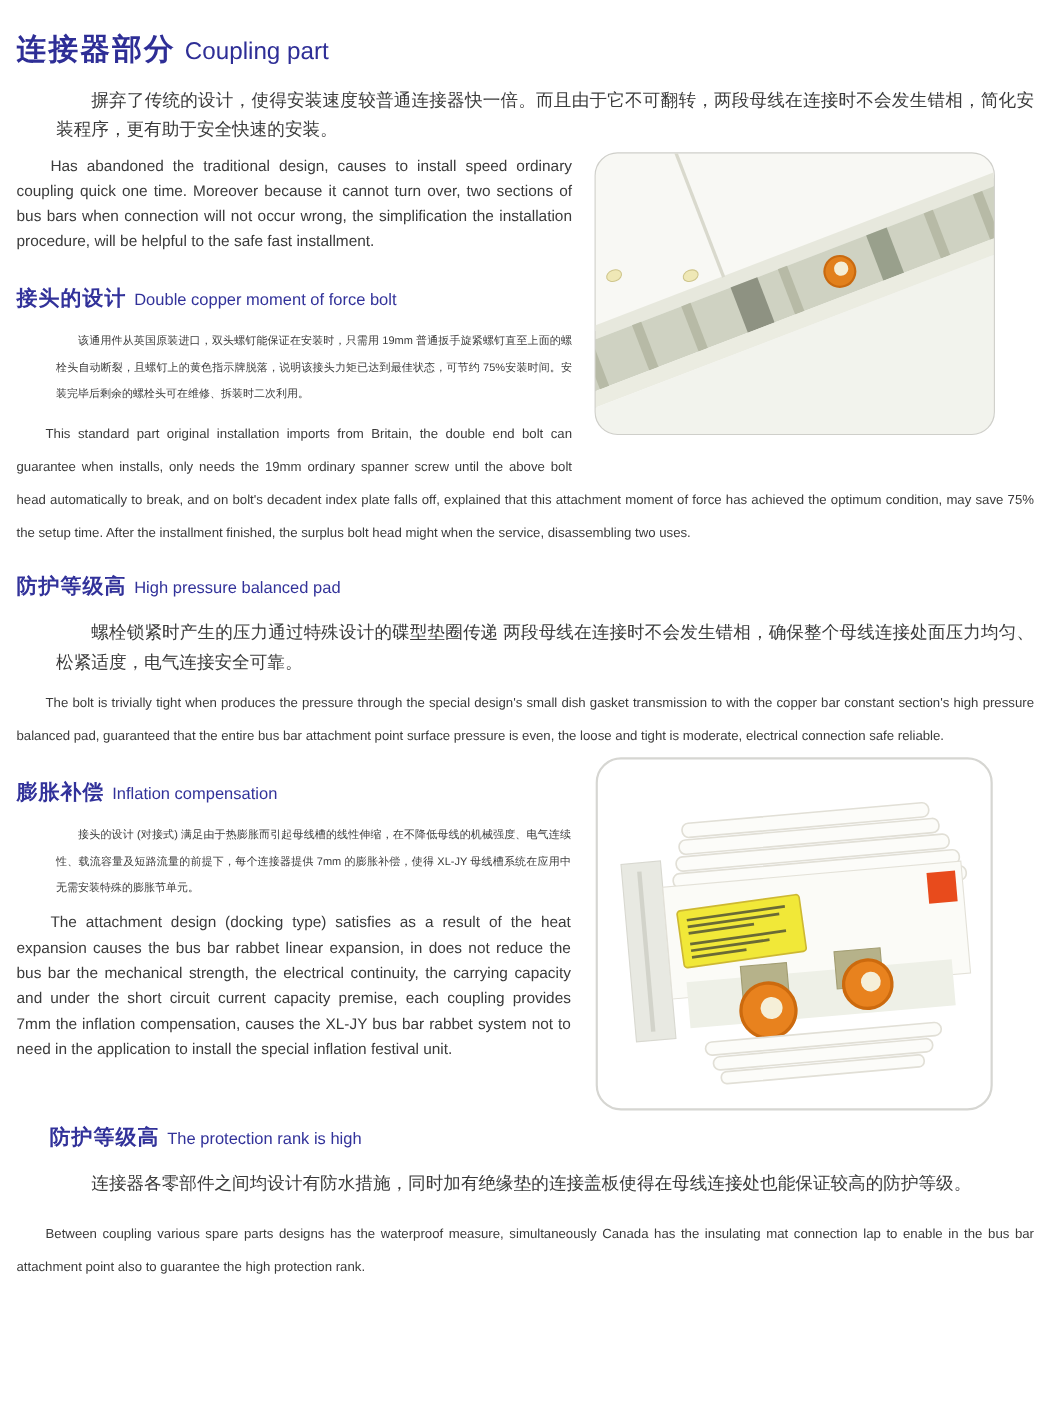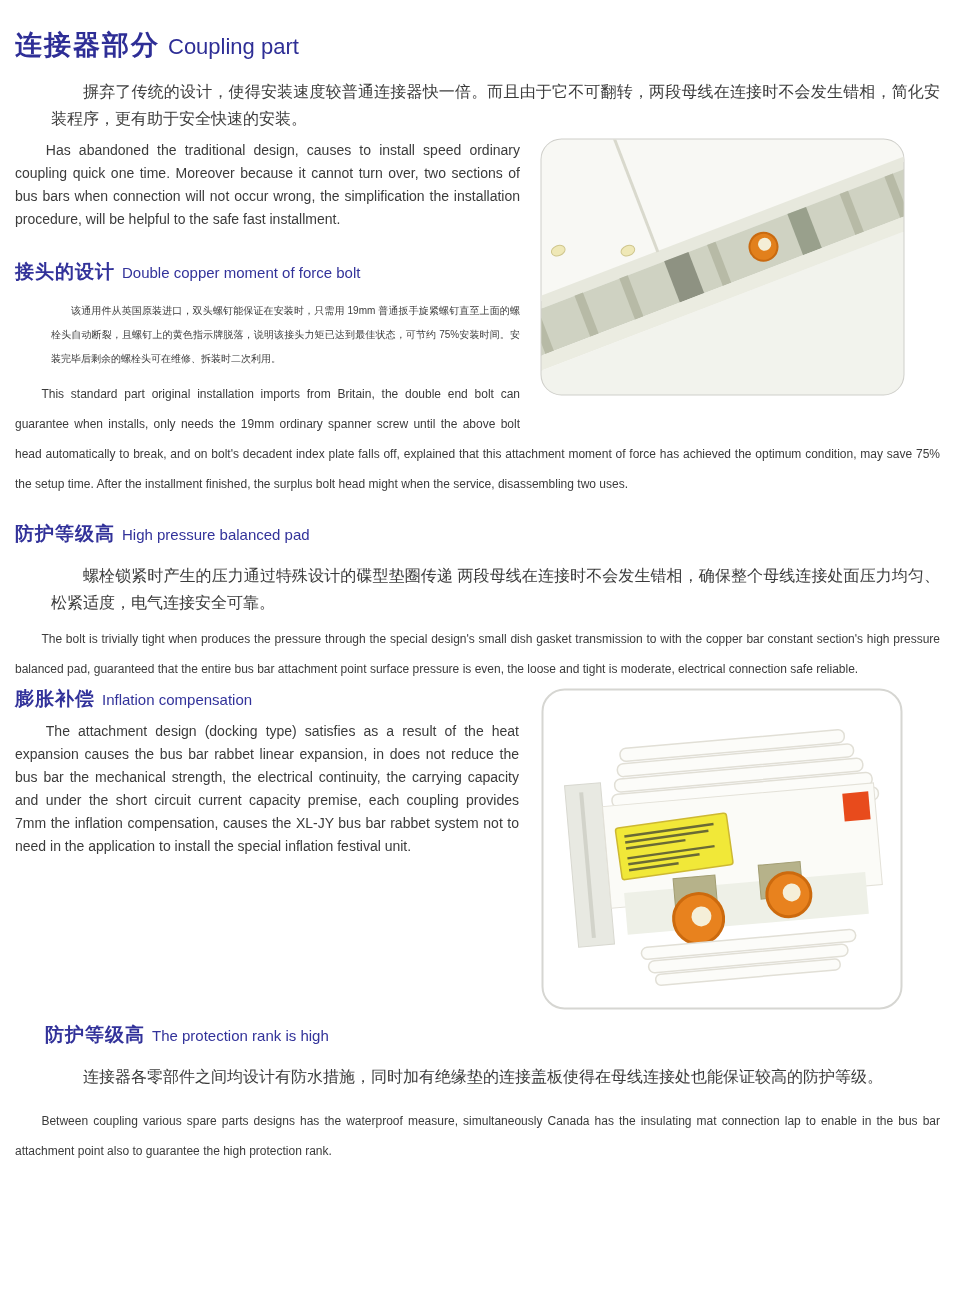--- a/index.html
+++ b/index.html
@@ -23,21 +23,21 @@
   p{margin:0;text-align:justify;}
   .p-zh{text-indent:2em;margin-left:36px;}
   .p-en{text-indent:2.2em;}
   .p-zh.wide{font-size:16px;line-height:27px;margin-top:14px;}
   .p-en.wide{font-size:12px;line-height:30px;margin-top:8px;}
   .p-zh.col{font-size:10px;line-height:24px;margin-top:13px;}
   .p-en.col{font-size:14px;line-height:23px;margin-top:7px;}
 
   .mt-sec1{margin-top:26px;}
   .mt-sec2{margin-top:20px;}
-  .mt-sec3{}
+  .mt-sec3{margin-top:22px;}
   .mt-sec4{margin-top:24px;clear:both;padding-left:30px;}
   .mt-enwide1{margin-top:10px;}
   .mt-zhwide2{margin-top:10px;}
 
   
   figure{margin:0;padding:0;}
   .photo{float:right;background:#fff;}
   .photo1{width:365px;height:258px;margin:6px 35px 14px 20px;}
   .photo2{width:362px;height:322px;margin:4px 37px 10px 22px;}
   .photo svg{display:block;}
@@ -132,19 +132,20 @@
         <circle cx="244" cy="212" r="22" fill="#e8821e" stroke="#cc6a0e" stroke-width="3"></circle>
         <circle cx="247" cy="210" r="9" fill="#f5efd8"></circle>
         <rect x="92" y="252" width="215" height="12" rx="6" fill="#fcfcf9" stroke="#e1dfd6" stroke-width="1.5"></rect>
         <rect x="98" y="266" width="200" height="12" rx="6" fill="#fcfcf9" stroke="#e1dfd6" stroke-width="1.5"></rect>
         <rect x="104" y="280" width="185" height="11" rx="5" fill="#fcfcf9" stroke="#e1dfd6" stroke-width="1.5"></rect>
       </g>
     </svg>
   </figure>
 
   <h2 class="mt-sec3"><span class="h-zh">膨胀补偿</span><span class="h-en">Inflation compensation</span></h2>
+  <p class="p-zh col">接头的设计 (对接式) 满足由于热膨胀而引起母线槽的线性伸缩，在不降低母线的机械强度、电气连续性、载流容量及短路流量的前提下，每个连接器提供 7mm 的膨胀补偿，使得 XL-JY 母线槽系统在应用中无需安装特殊的膨胀节单元。</p>
   <p class="p-en col">The attachment design (docking type) satisfies as a result of the heat expansion causes the bus bar rabbet linear expansion, in does not reduce the bus bar the mechanical strength, the electrical continuity, the carrying capacity and under the short circuit current capacity premise, each coupling provides 7mm the inflation compensation, causes the XL-JY bus bar rabbet system not to need in the application to install the special inflation festival unit.</p>
 
   <h2 class="mt-sec4"><span class="h-zh">防护等级高</span><span class="h-en">The protection rank is high</span></h2>
   <p class="p-zh wide">连接器各零部件之间均设计有防水措施，同时加有绝缘垫的连接盖板使得在母线连接处也能保证较高的防护等级。</p>
   <p class="p-en wide" style="margin-top:16px;">Between coupling various spare parts designs has the waterproof measure, simultaneously Canada has the insulating mat connection lap to enable in the bus bar attachment point also to guarantee the high protection rank.</p>
 
 </div>
 
 </body></html>

